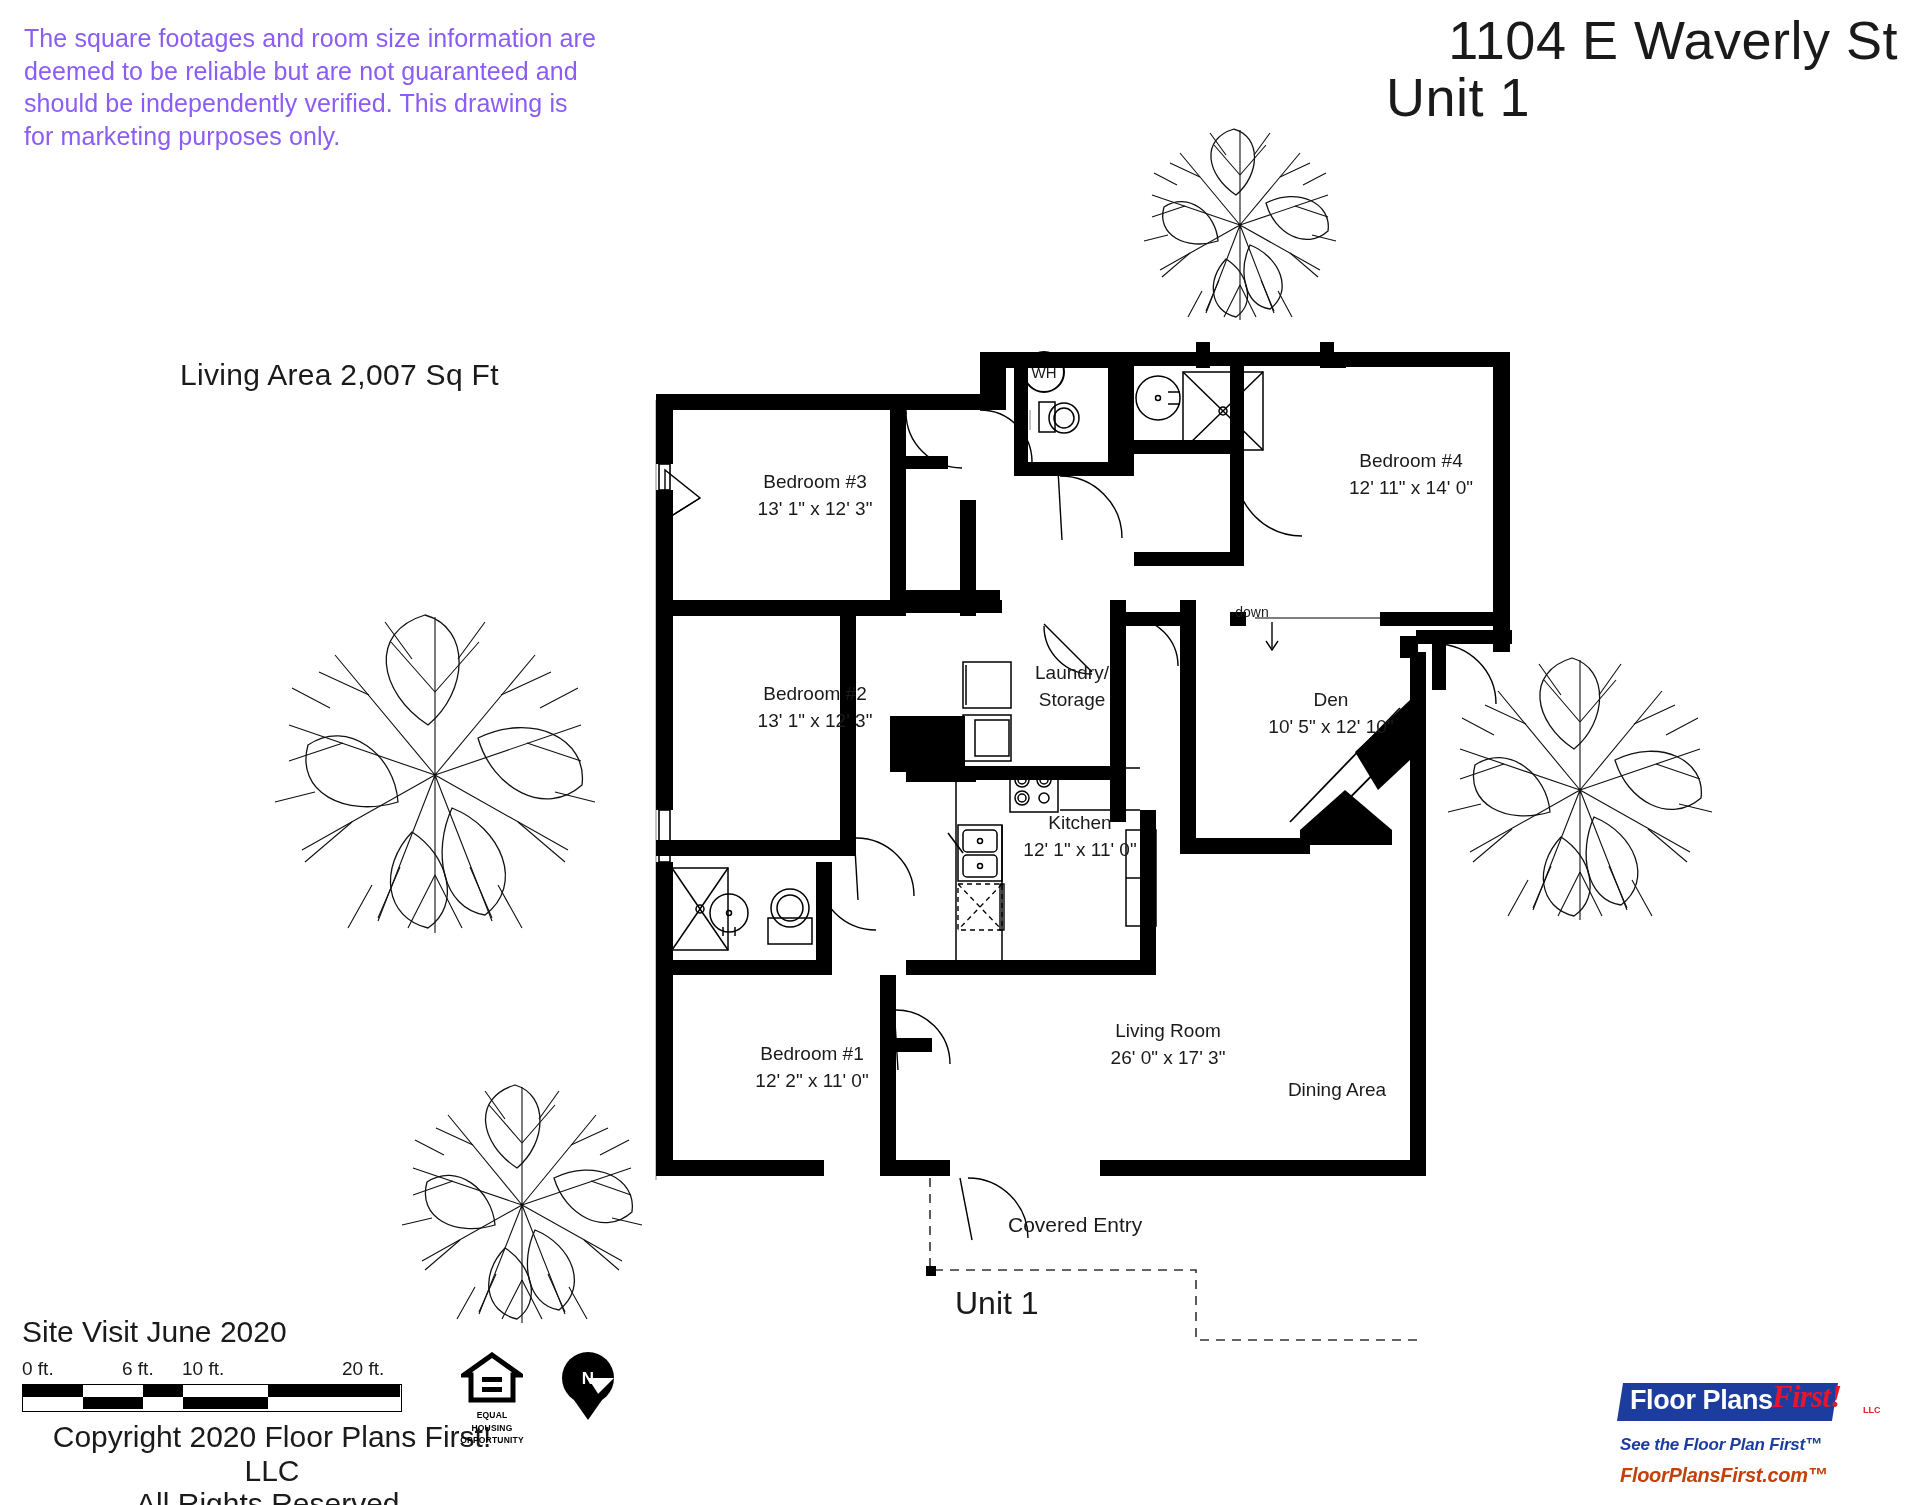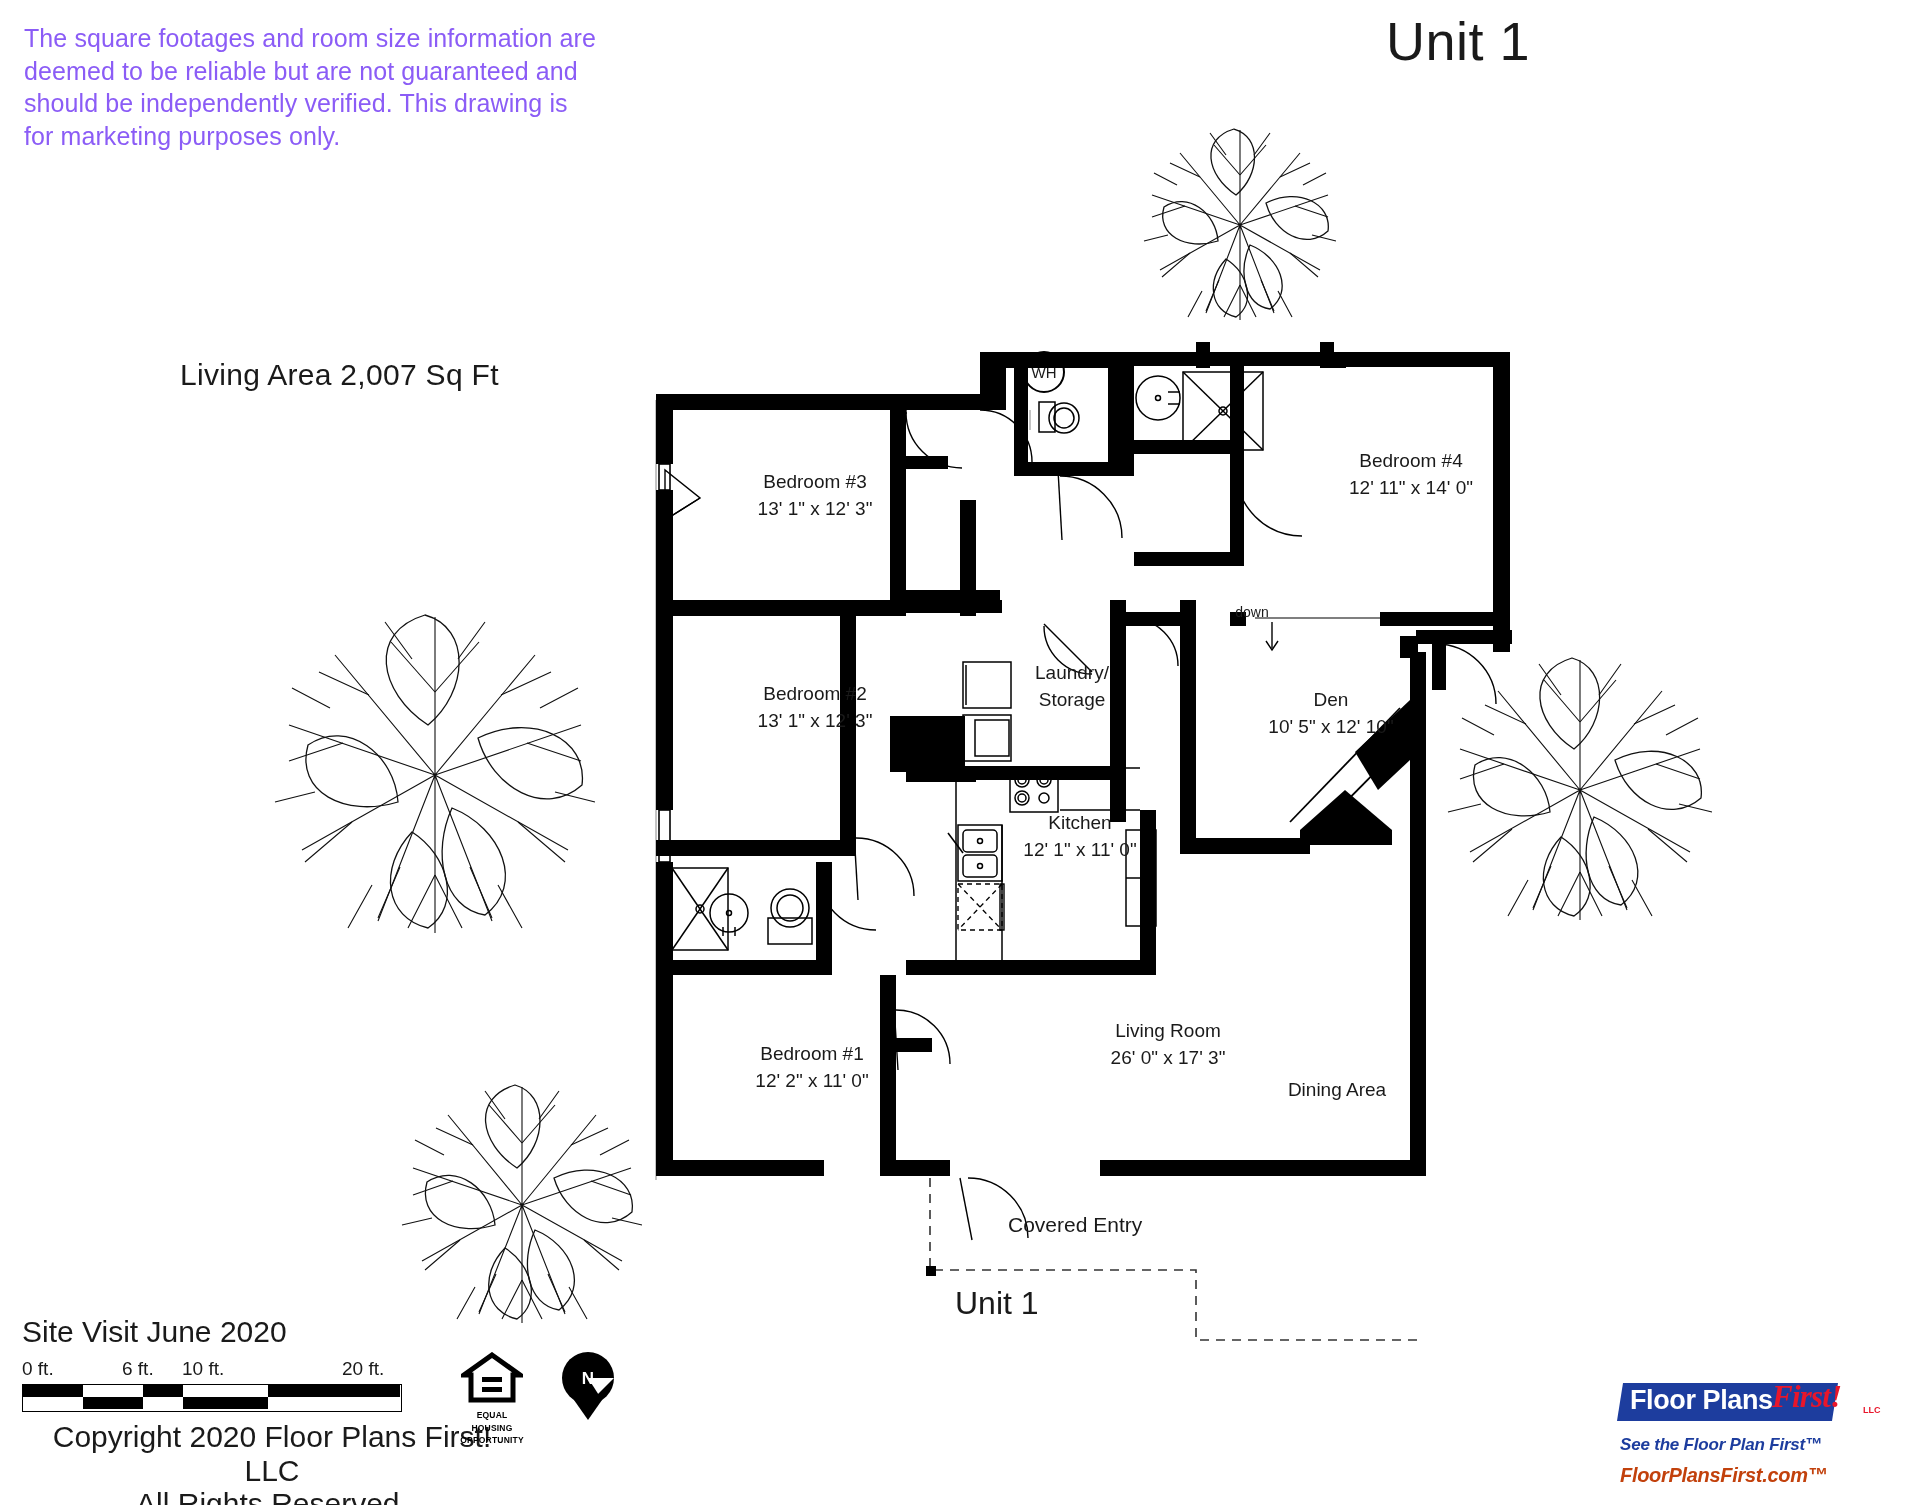--- a/index.html
+++ b/index.html
@@ -59,20 +59,21 @@
   .small-lbl{font-family:"Liberation Sans",sans-serif;font-size:14px;fill:#1a1a1a;}
   .unit-lbl{font-family:"Liberation Sans",sans-serif;font-size:32px;fill:#1a1a1a;}
   .entry-lbl{font-family:"Liberation Sans",sans-serif;font-size:21px;fill:#1a1a1a;}
 </style>
 </head>
 <body>
 
 <div class="abs" id="disclaimer">The square footages and room size information are deemed to be reliable but are not guaranteed and should be independently verified. This drawing is for marketing purposes only.</div>
 
 <div class="abs" id="title-block">
+  <div id="title-line1">1104 E Waverly St</div>
   <div id="title-line2">Unit 1</div>
 </div>
 
 <div class="abs" id="living-area">Living Area  2,007 Sq Ft</div>
 
 <svg class="abs" id="plan" width="1920" height="1505" viewBox="0 0 1920 1505">
 
   <defs>
     
   </defs>

